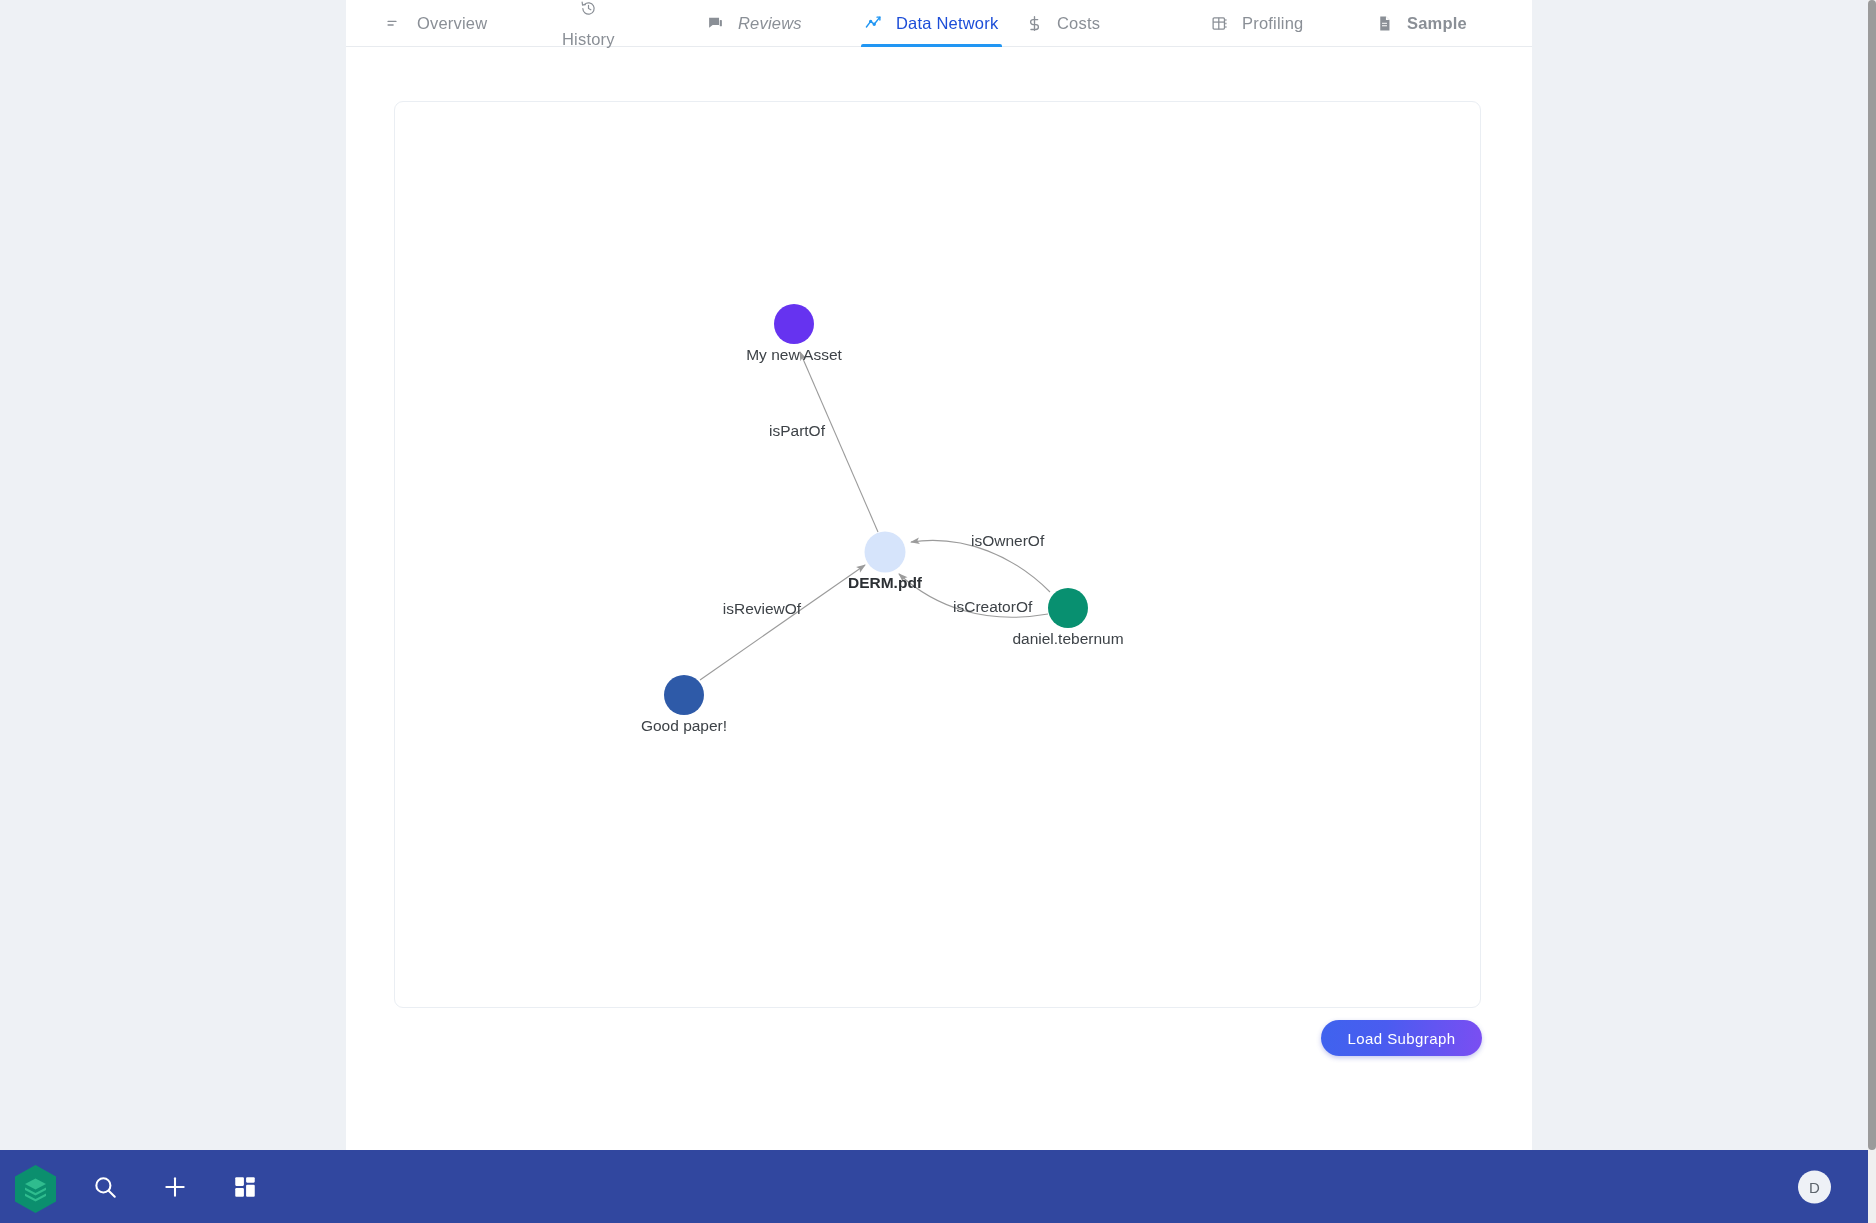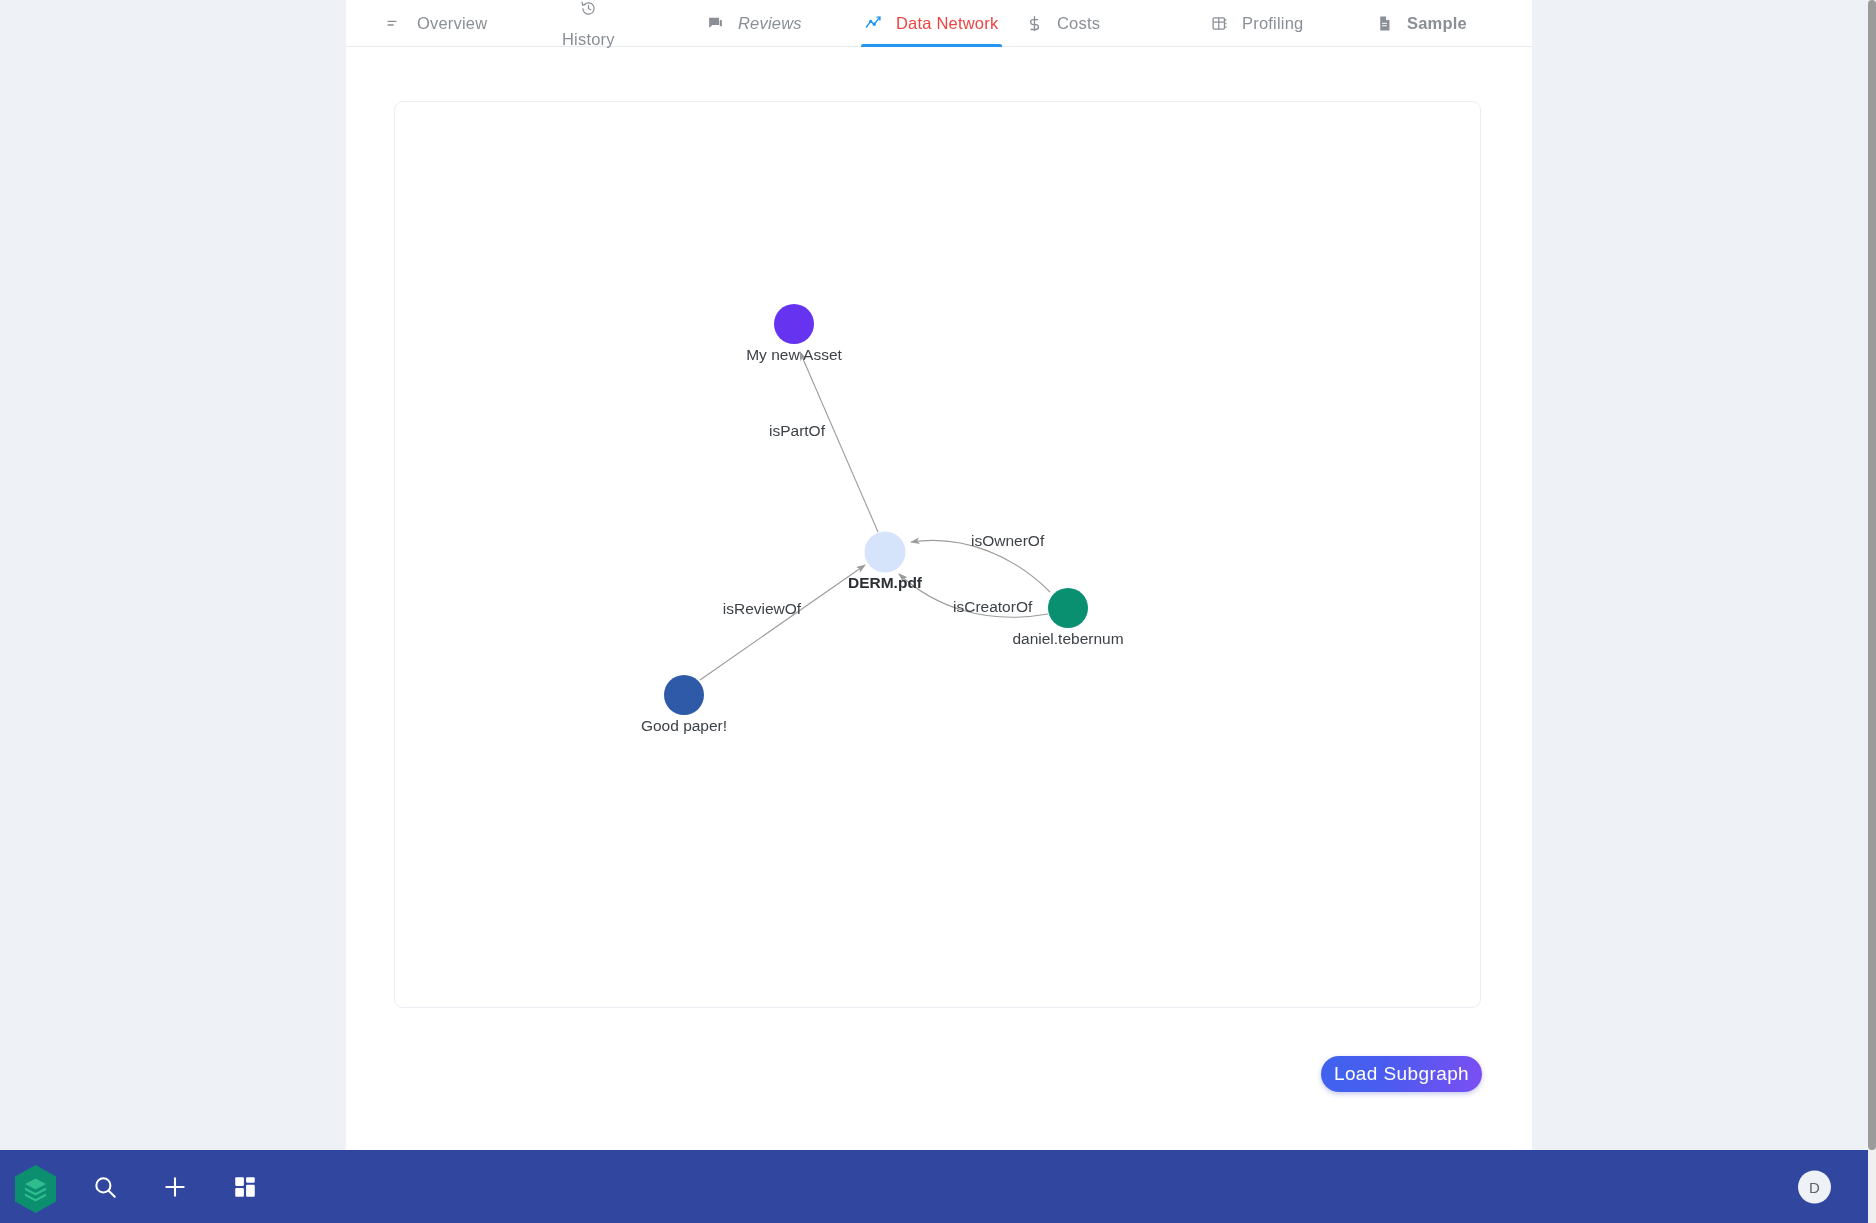--- a/index.html
+++ b/index.html
@@ -38,21 +38,21 @@
     display: flex; align-items: center; gap: 14px;
     height: 47px;
     padding: 0 4px;
     color: #8a8f96;
     font-size: 16.5px;
     letter-spacing: .2px;
     cursor: pointer;
     white-space: nowrap;
   }
   .tab .tlabel { line-height: 1; }
-  .tab.active { color: #ef4444; }
+  .tab.active { color: #1d4ed8; }
   .tab.active .tab-underline {
     position: absolute; left: 0; right: 0; bottom: 0; height: 3px;
     background: #2196f3; border-radius: 2px 2px 0 0;
   }
   .tab-icon { width: 17px; height: 17px; display: inline-block; flex: 0 0 auto; }
   .tab-icon svg { display: block; width: 17px; height: 17px; }
 
   
   #tab0 { position: absolute; left: 36px; }
   #tab1 { position: absolute; left: 212px; flex-direction: column; }
@@ -87,24 +87,23 @@
   .edge-line { fill: none; stroke: #9b9b9b; stroke-width: 1.1px; }
 
   
   .load-btn {
     position: absolute; left: 1321px; top: 1020px;
     width: 161px; height: 36px;
     border: none; border-radius: 18px;
     background: linear-gradient(95deg, #3f63ee 0%, #4a5cf0 40%, #7b4ef2 100%);
     color: #ffffff;
     font-family: "Liberation Sans", sans-serif;
-    font-size: 19px; letter-spacing: .4px;
+    font-size: 15px; letter-spacing: .4px;
     cursor: pointer;
     box-shadow: 0 2px 5px rgba(60,70,200,.30);
-    margin-top: 36px;
   }
 
   
   .appbar {
     position: absolute; left: 0; bottom: 0; width: 1868px; height: 73px;
     background: #31479f;
     display: flex; align-items: center;
   }
   .logo-hex {
     position: absolute; left: 13px; top: 14px;

